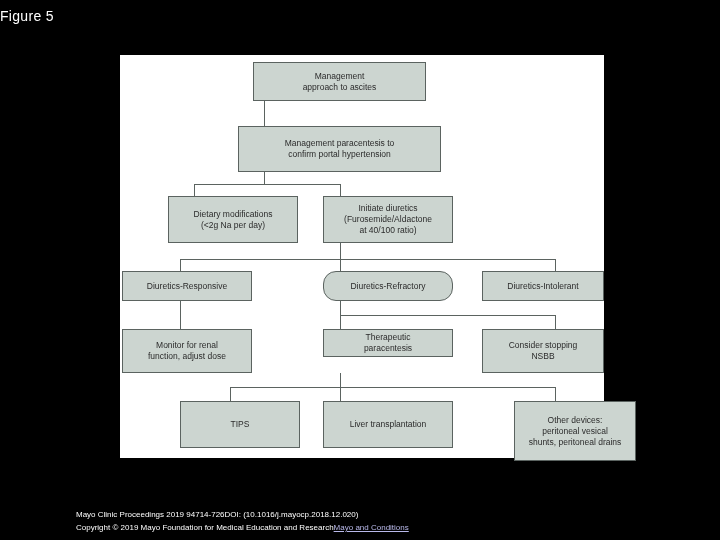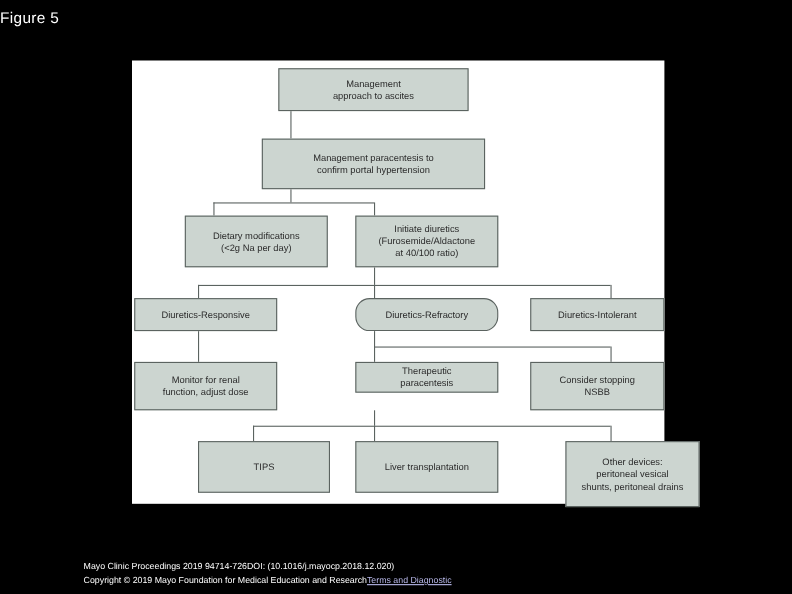--- a/index.html
+++ b/index.html
@@ -151,16 +151,16 @@
         <span>Other devices:</span>
         <span>peritoneal vesical</span>
         <span>shunts, peritoneal drains</span>
       </span>
     </div>
 
   </div>
 
   <div class="footer">
     <div class="line1">Mayo Clinic Proceedings 2019 94714-726DOI: (10.1016/j.mayocp.2018.12.020)</div>
-    <div class="line2"><span>Copyright © 2019 Mayo Foundation for Medical Education and Research</span><span class="tc">Terms and Diagnostic</span></div>
+    <div class="line2"><span>Copyright © 2019 Mayo Foundation for Medical Education and Research</span><span class="tc">Mayo and Conditions</span></div>
   </div>
 
 </div>
 
 </body></html>

